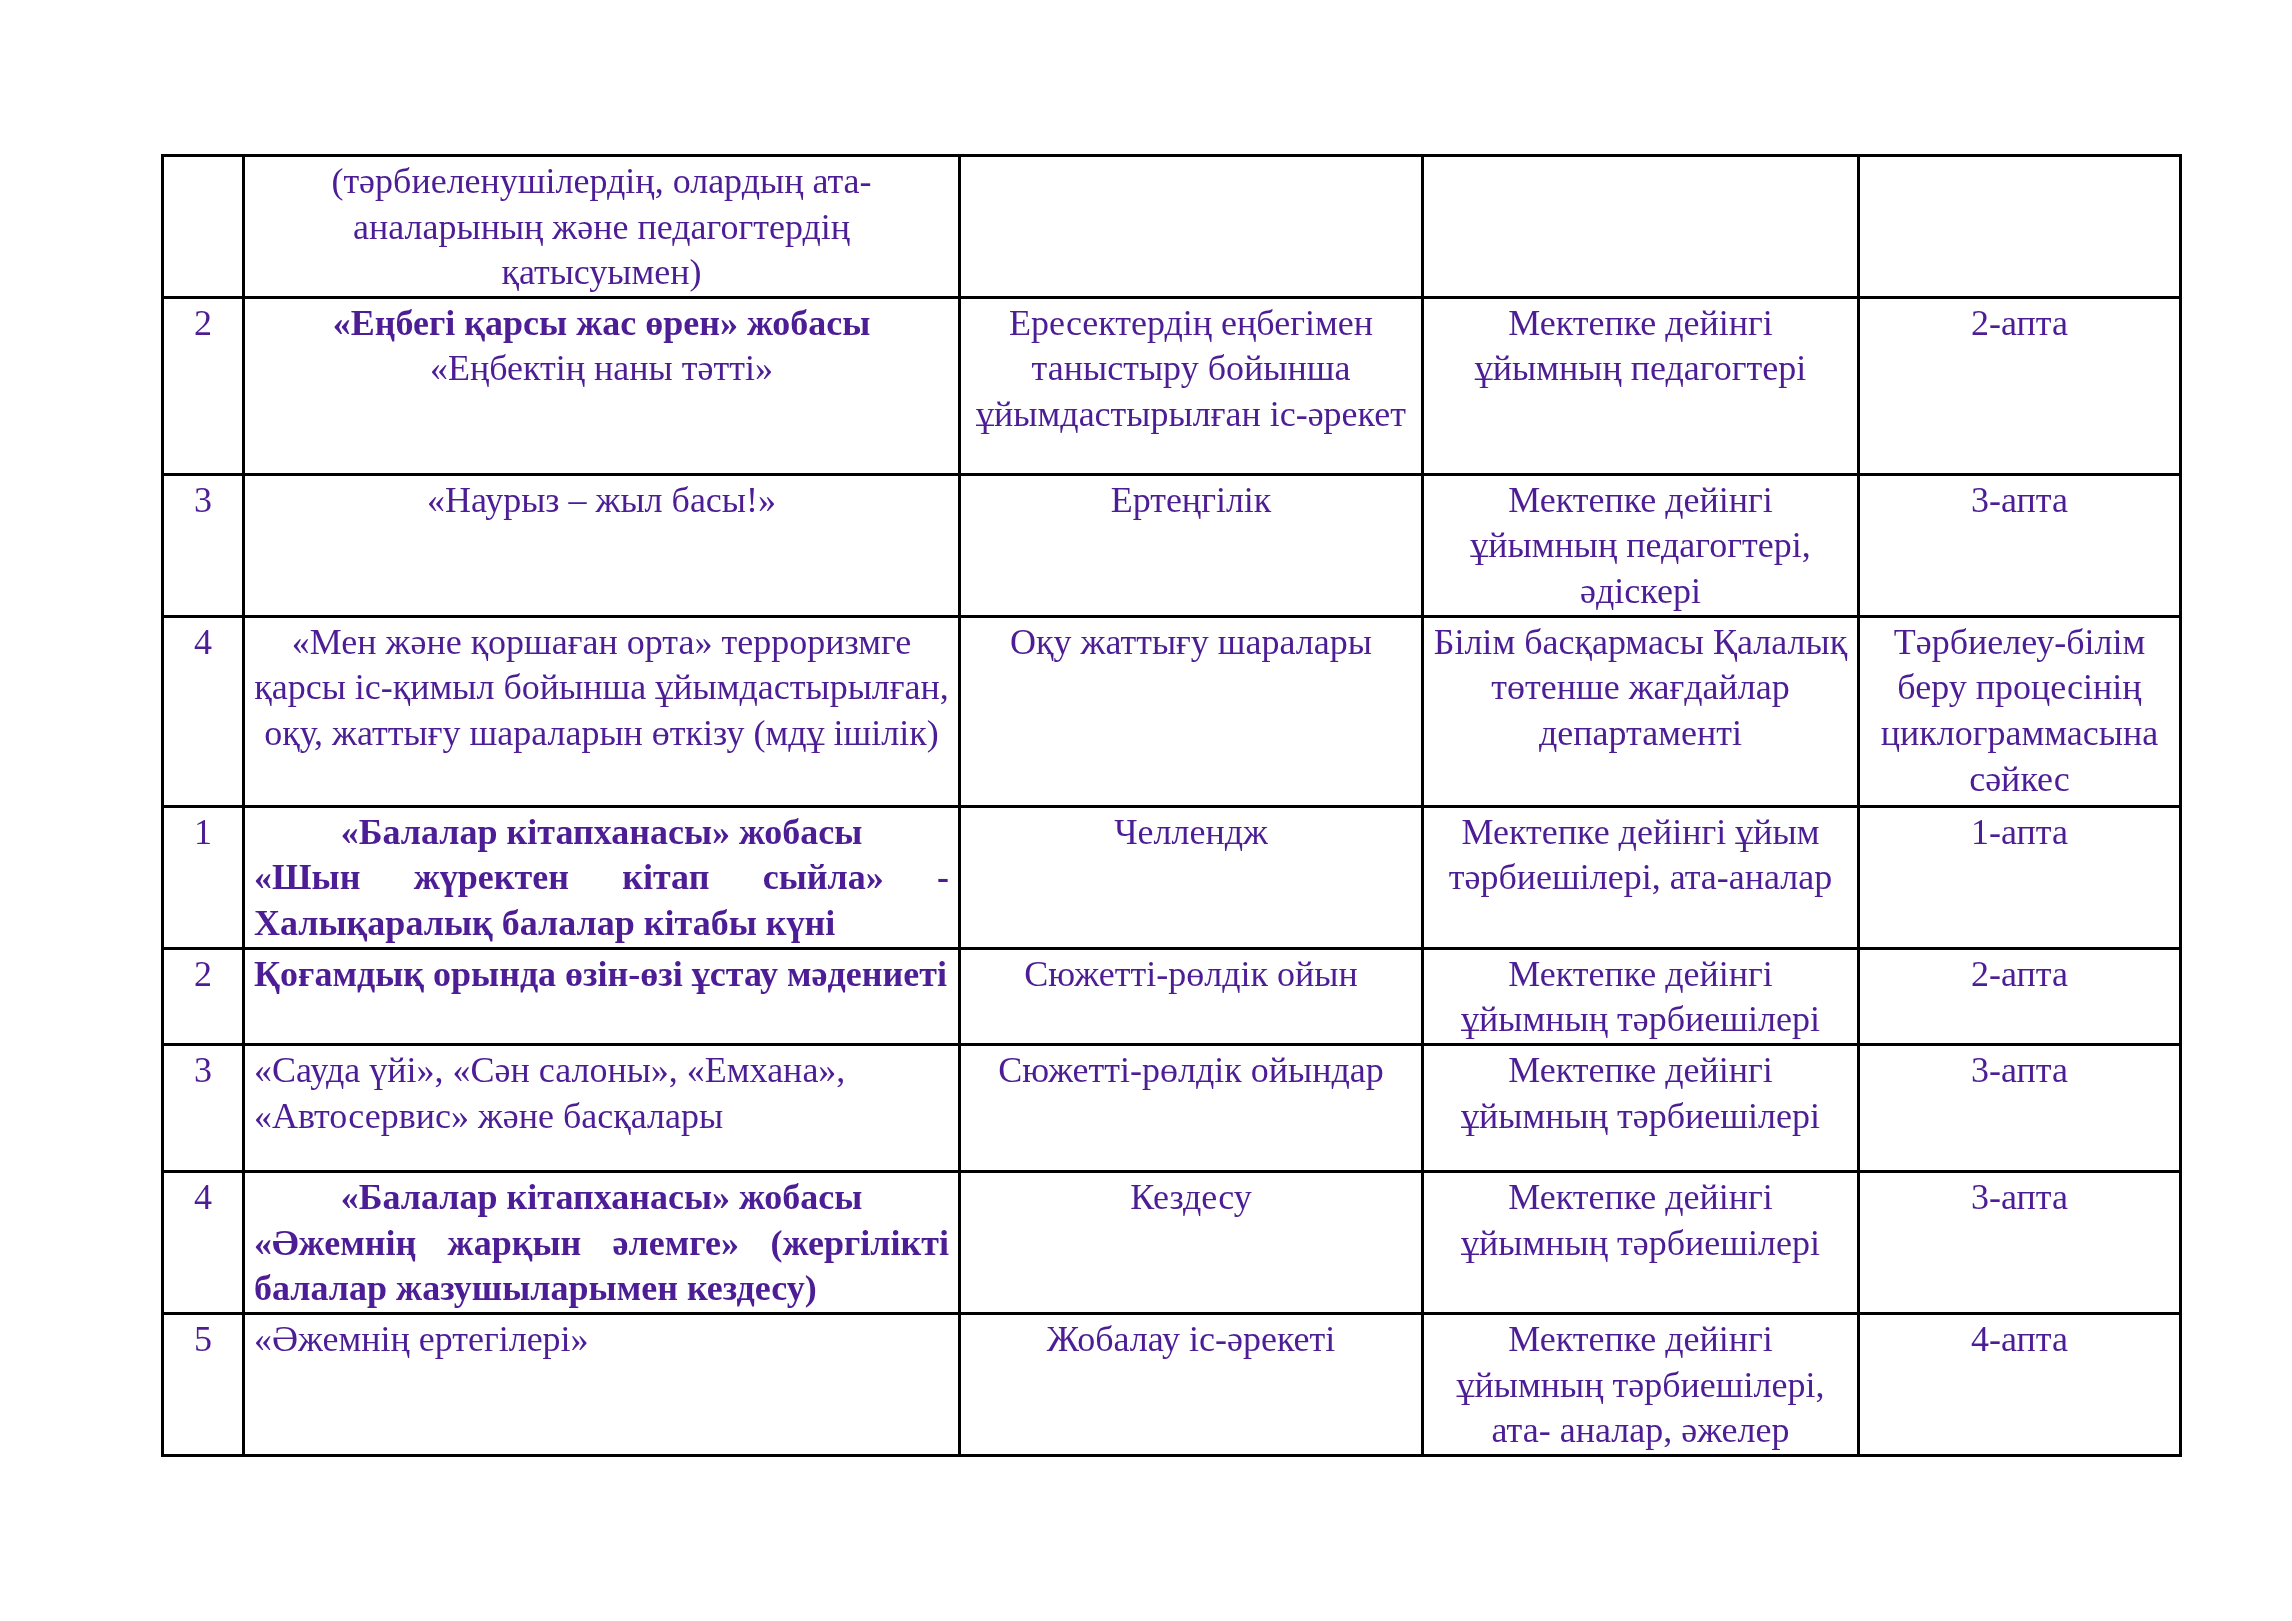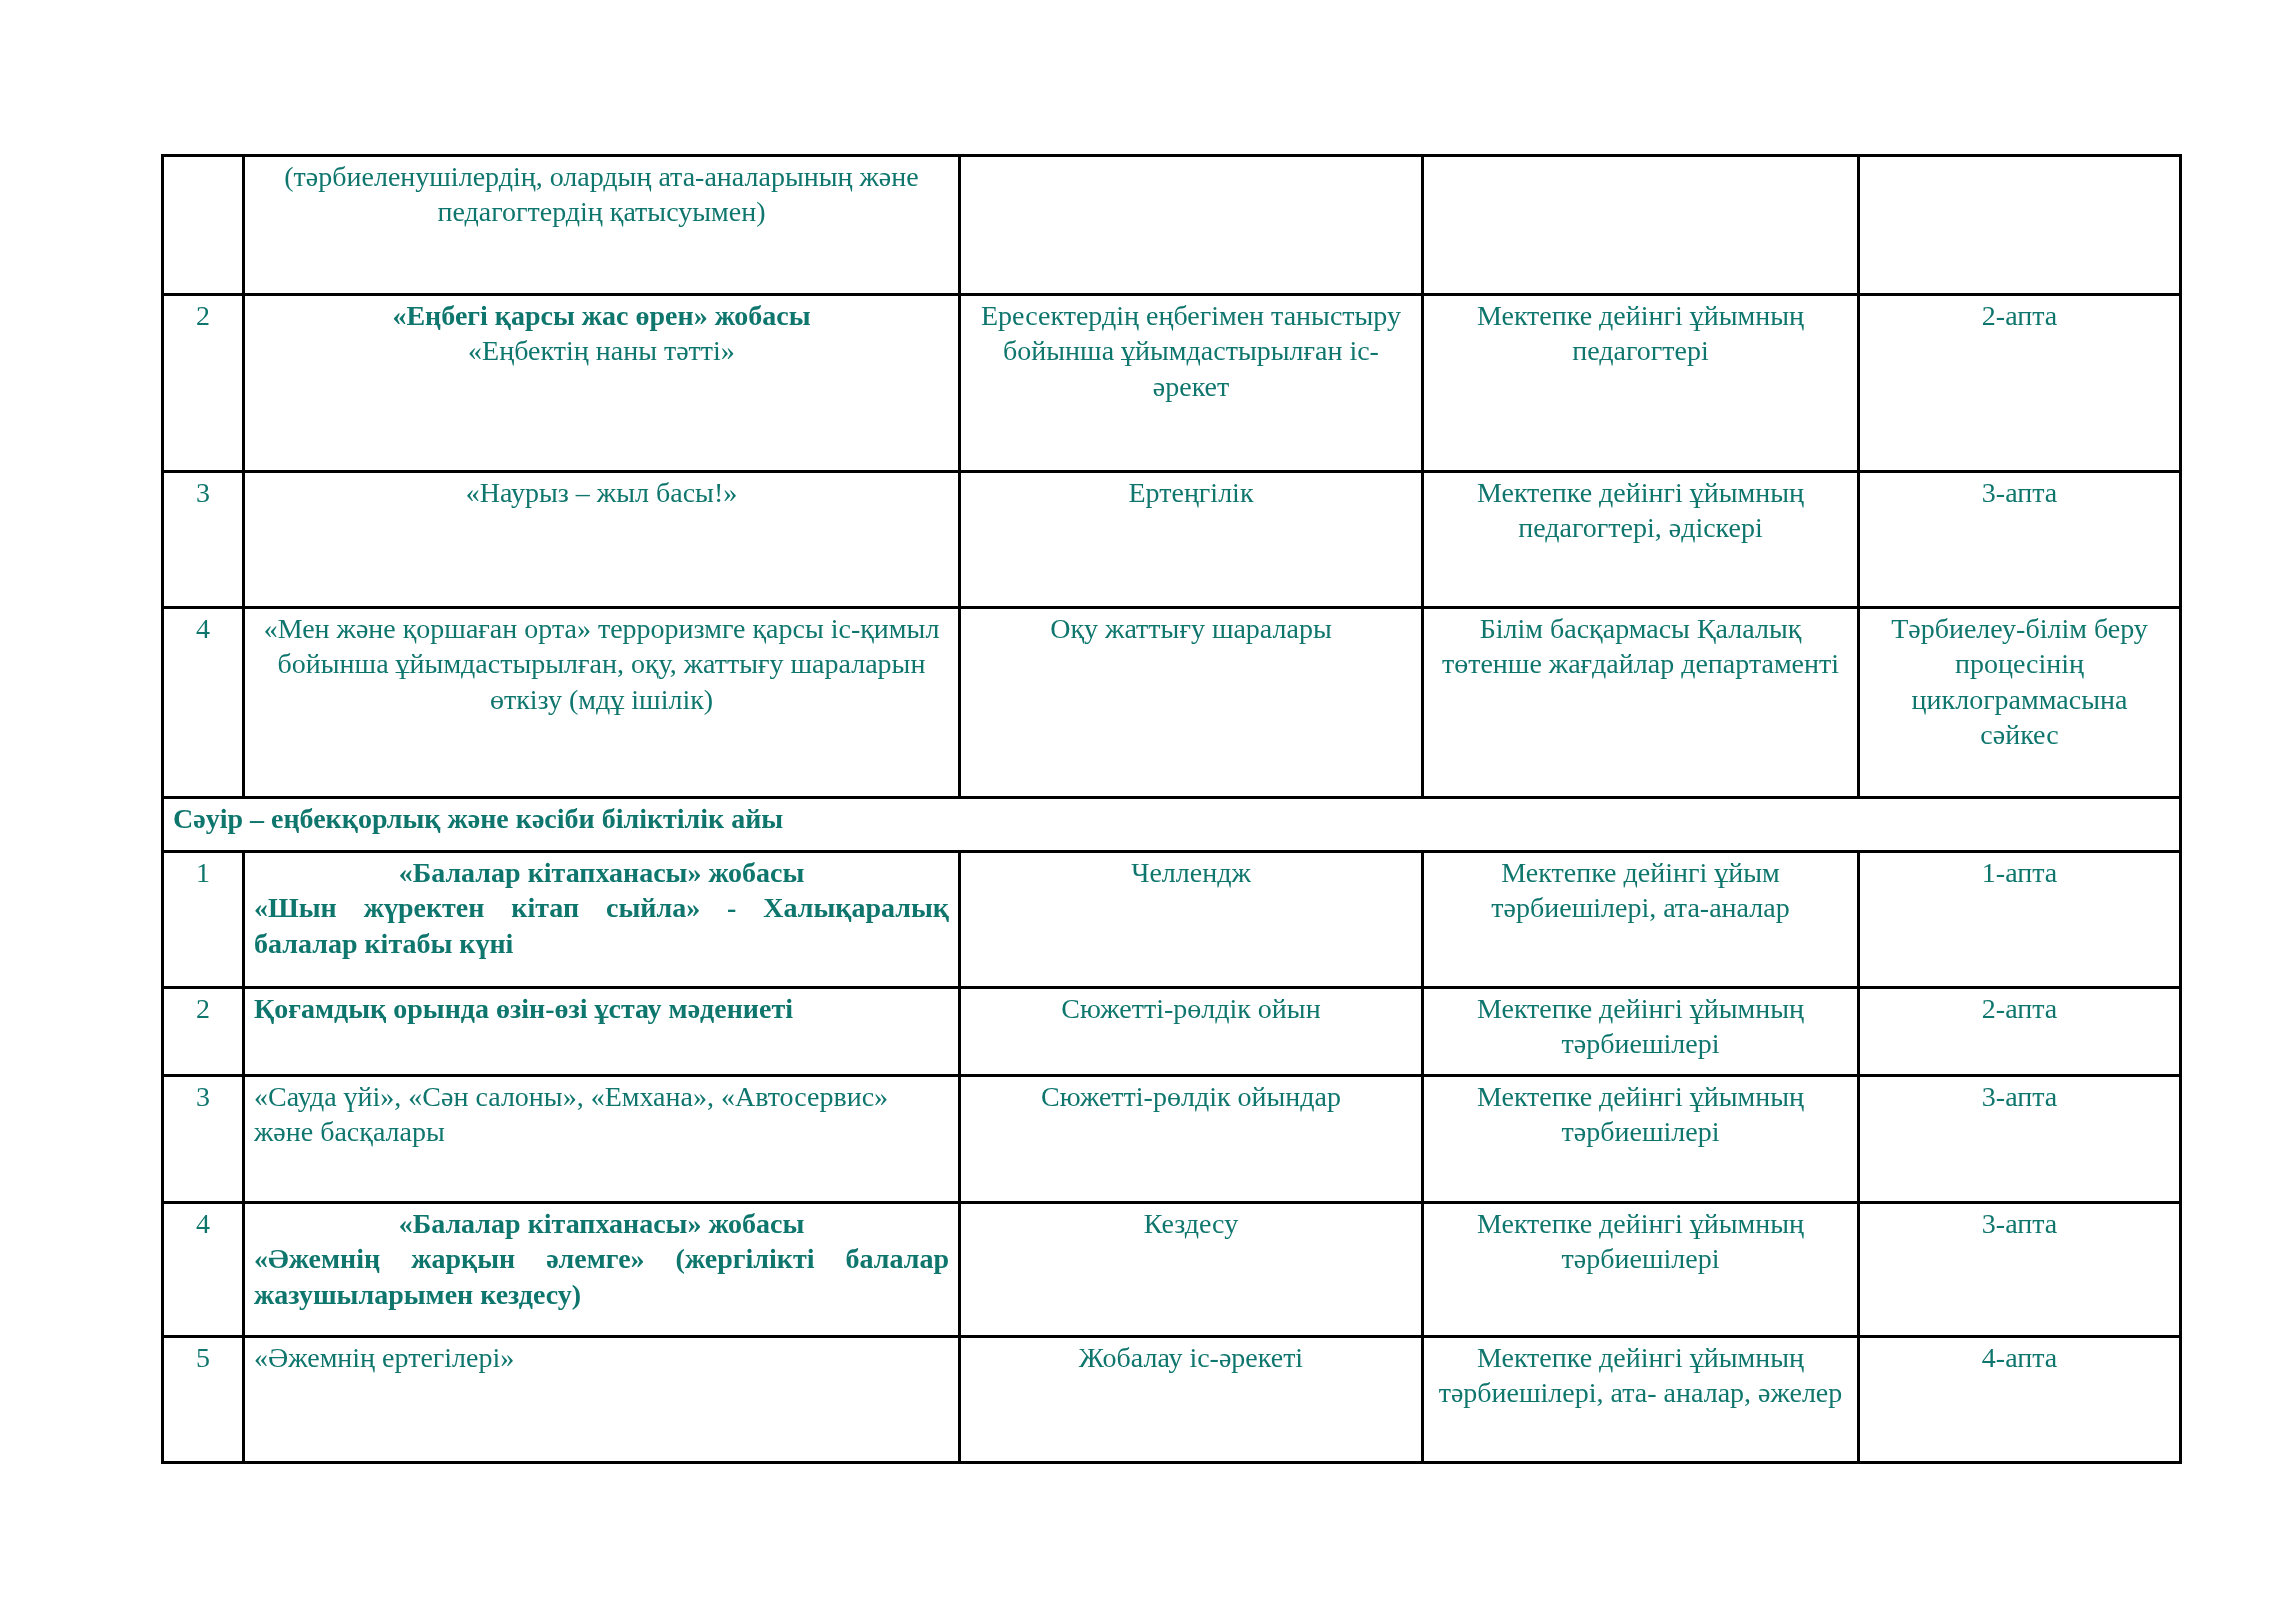--- a/index.html
+++ b/index.html
@@ -5,23 +5,23 @@
   html, body {
     margin: 0;
     padding: 0;
     background: #ffffff;
   }
   .page {
     position: relative;
     width: 2293px;
     height: 1621px;
     background: #ffffff;
-    color: #0f766e;
+    color: #4c1d95;
     font-family: "Liberation Serif", "DejaVu Serif", serif;
-    font-size: 28px;
+    font-size: 36px;
     line-height: 1.27;
     overflow: hidden;
   }
   table.schedule {
     position: absolute;
     left: 161px;
     top: 154px;
     width: 2019px;
     border-collapse: collapse;
     table-layout: fixed;
@@ -96,23 +96,20 @@
       <tr style="height:190px">
         <td class="c-num">4</td>
         <td class="c-name">
           <span class="line center">«Мен және қоршаған орта» терроризмге қарсы іс-қимыл бойынша ұйымдастырылған, оқу, жаттығу шараларын өткізу (мдұ ішілік)</span>
         </td>
         <td class="c-form">Оқу жаттығу шаралары</td>
         <td class="c-resp">Білім басқармасы Қалалық төтенше жағдайлар департаменті</td>
         <td class="c-week">Тәрбиелеу-білім беру процесінің циклограммасына сәйкес</td>
       </tr>
 
-      <tr style="height:54px">
-        <td class="section-cell" colspan="5">Сәуір – еңбекқорлық және кәсіби біліктілік айы</td>
-      </tr>
 
       <tr style="height:136px">
         <td class="c-num">1</td>
         <td class="c-name">
           <span class="line bold center">«Балалар кітапханасы» жобасы</span>
           <span class="line justify">«Шын жүректен кітап сыйла» - Халықаралық балалар кітабы күні</span>
         </td>
         <td class="c-form">Челлендж</td>
         <td class="c-resp">Мектепке дейінгі ұйым тәрбиешілері, ата-аналар</td>
         <td class="c-week">1-апта</td>

